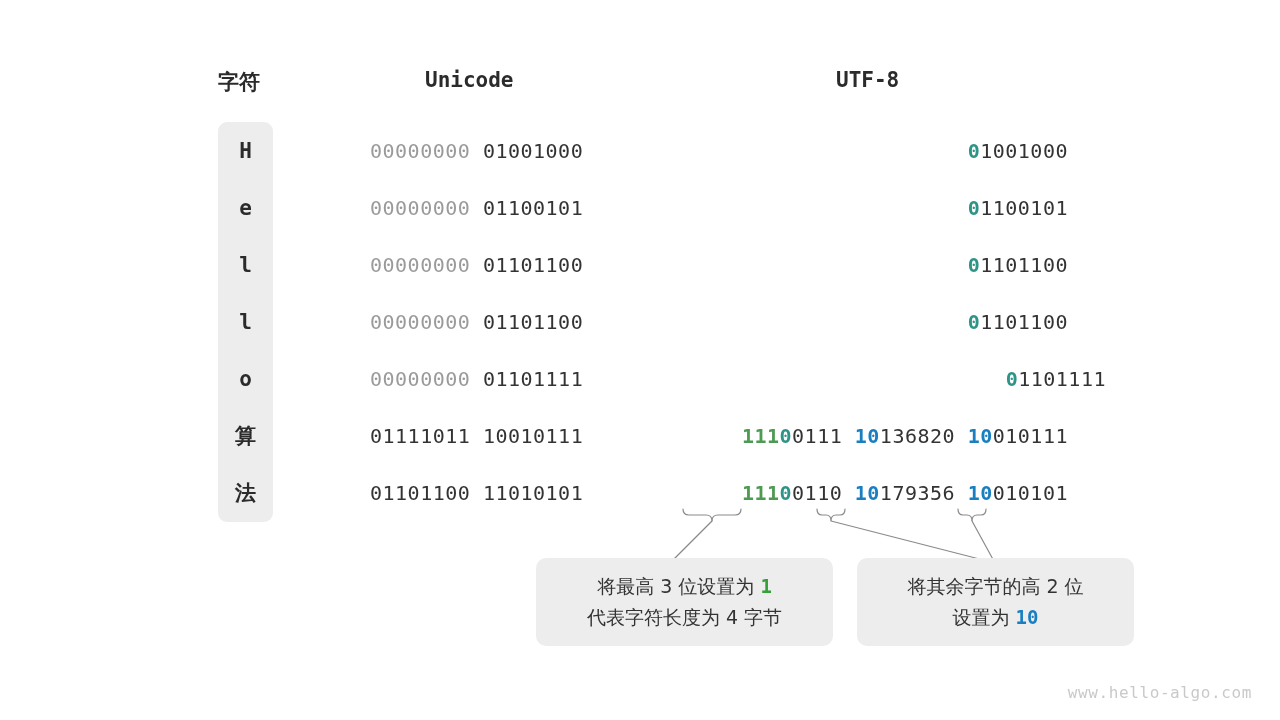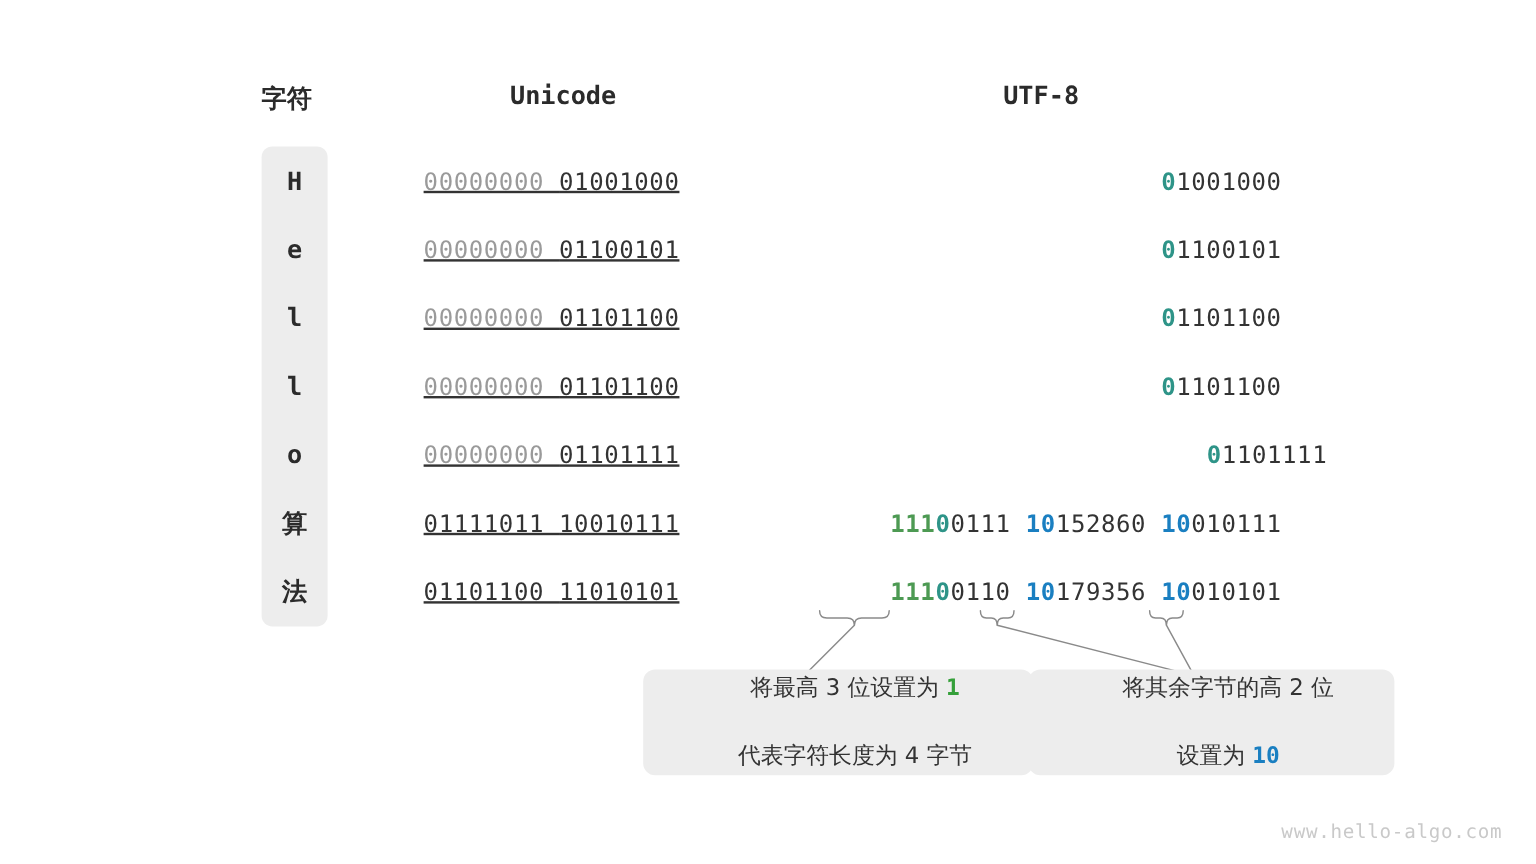--- a/index.html
+++ b/index.html
@@ -52,42 +52,41 @@
   }
   .bits{
     position:absolute;
     top:50%;transform:translateY(-50%);
     font-family:"DejaVu Sans Mono","Liberation Mono",monospace;
     font-size:20px;
     letter-spacing:0.5px;
     white-space:pre;
     color:#333333;
   }
-  .uni{left:353px;text-decoration:underline;}
+  .uni{left:370px;}
   .u8{right:212px;text-align:right;}
   .dim{color:#9a9a9a;}
   .dark{color:#333333;}
   .teal{color:#2e9488;font-weight:bold;}
   .green{color:#4d9a53;font-weight:bold;}
   .blue{color:#1a7fc1;font-weight:bold;}
 
   
   #connectors{position:absolute;left:0;top:0;width:1280px;height:720px;pointer-events:none;}
 
   
   .callout{
     position:absolute;
     background:#ededed;
     border-radius:10px;
     display:flex;flex-direction:column;
-    align-items:center;justify-content:space-between;
+    align-items:center;justify-content:center;
     color:#333333;
     font-size:19px;
     line-height:1.65;
-    padding-left:28px;
   }
   .callout .ln{white-space:nowrap;}
   #callout-left{left:536px;top:558px;width:297px;height:88px;}
   #callout-right{left:857px;top:558px;width:277px;height:88px;}
   .hl-green{color:#35a03a;font-weight:bold;font-family:"DejaVu Sans Mono","Liberation Mono",monospace;}
   .hl-blue{color:#1a7fc1;font-weight:bold;font-family:"DejaVu Sans Mono","Liberation Mono",monospace;}
 
   
   #watermark{
     position:absolute;right:28px;bottom:18px;
@@ -133,21 +132,21 @@
       <div class="row" style="top: 171.429px;">
         <div class="bits uni"><span class="dim">00000000</span><span class="dim"> </span><span class="dark">01101100</span></div>
         <div class="bits u8"><span class="teal">0</span><span class="dark">1101100</span></div>
       </div>
       <div class="row" style="top: 228.571px; padding-left: 38px;">
         <div class="bits uni"><span class="dim">00000000</span><span class="dim"> </span><span class="dark">01101111</span></div>
         <div class="bits u8"><span class="teal">0</span><span class="dark">1101111</span></div>
       </div>
       <div class="row" style="top: 285.714px;">
         <div class="bits uni"><span class="dark">01111011</span><span class="dark"> </span><span class="dark">10010111</span></div>
-        <div class="bits u8"><span class="green">111</span><span class="teal">0</span><span class="dark">0111 </span><span class="blue">10</span><span class="dark">152860 </span><span class="blue">10</span><span class="dark">010111</span></div>
+        <div class="bits u8"><span class="green">111</span><span class="teal">0</span><span class="dark">0111 </span><span class="blue">10</span><span class="dark">136820 </span><span class="blue">10</span><span class="dark">010111</span></div>
       </div>
       <div class="row" style="top: 342.857px;">
         <div class="bits uni"><span class="dark">01101100</span><span class="dark"> </span><span class="dark">11010101</span></div>
         <div class="bits u8"><span class="green">111</span><span class="teal">0</span><span class="dark">0110 </span><span class="blue">10</span><span class="dark">179356 </span><span class="blue">10</span><span class="dark">010101</span></div>
       </div>
     </div>
 
   <svg id="connectors" viewBox="0 0 1280 720">
     <g fill="none" stroke="#8a8a8a" stroke-width="1.2" stroke-linecap="round">
 

